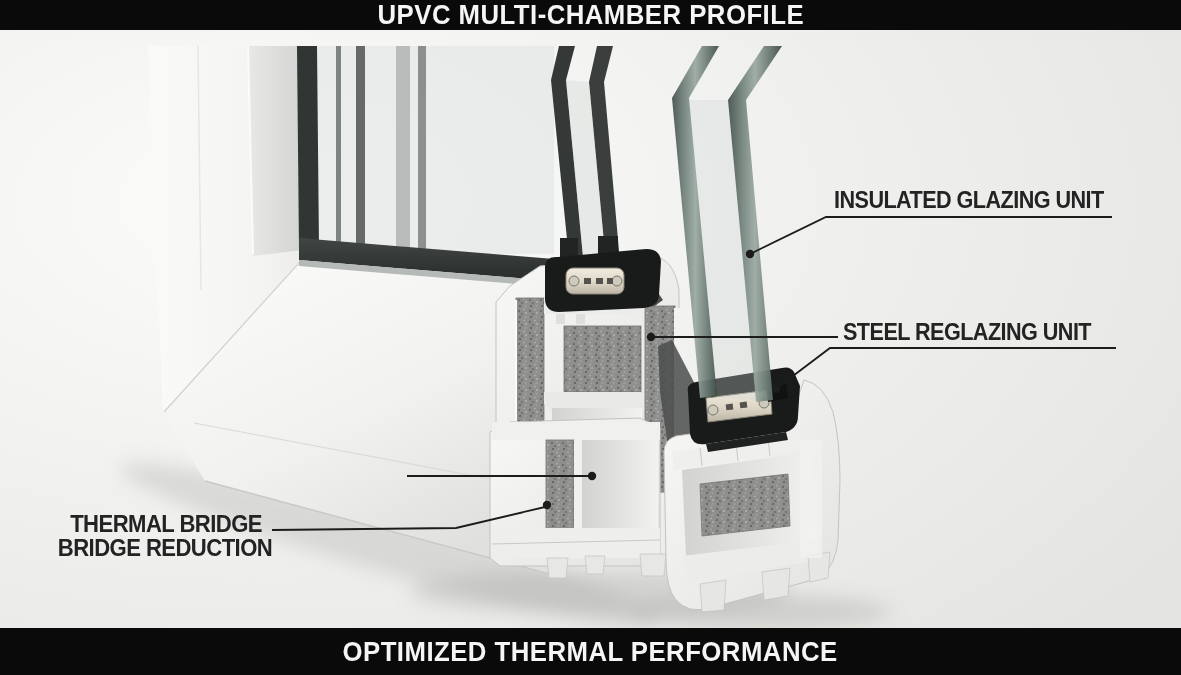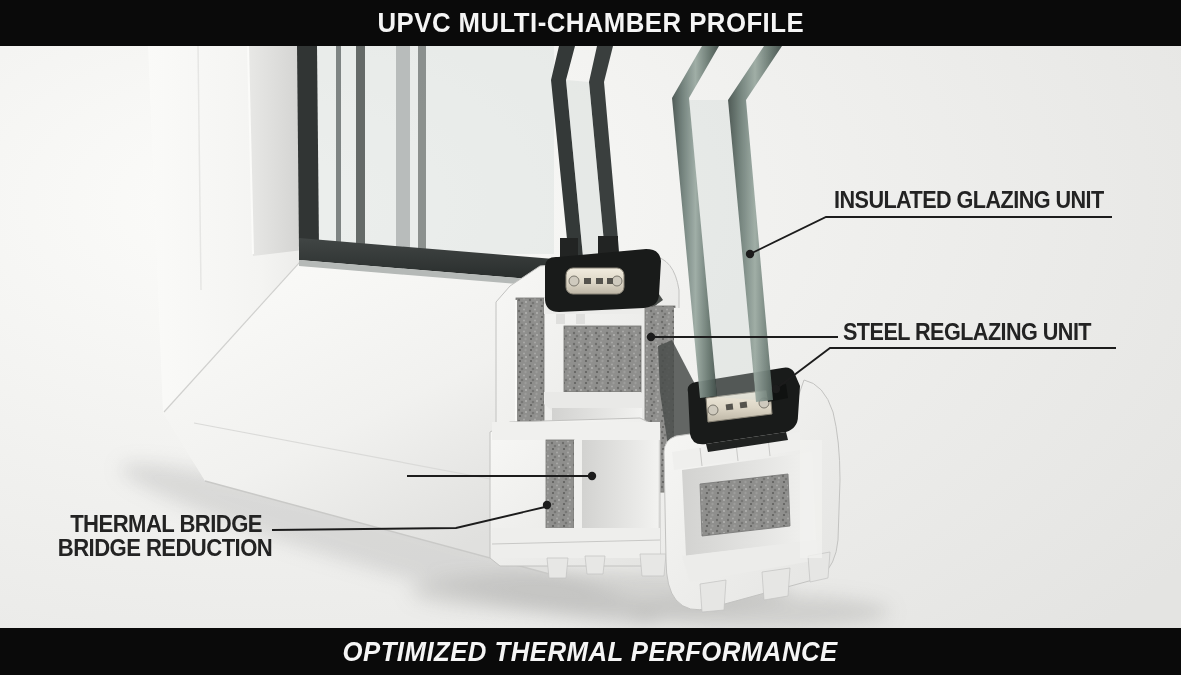--- a/index.html
+++ b/index.html
@@ -6,22 +6,22 @@
   #stage{
     position:relative;width:1181px;height:675px;overflow:hidden;
     background:#e9e9e7;font-family:"Liberation Sans",sans-serif;
     -webkit-font-smoothing:antialiased;
   }
   #scene{position:absolute;left:0;top:0;}
   .bar{
     position:absolute;left:0;width:1181px;background:#0a0a0a;
     display:flex;align-items:center;justify-content:center;z-index:20;
   }
-  #top-bar{top:0;height:46px;}
-  #bottom-bar{top:628px;height:47px;font-style:italic;}
+  #top-bar{top:0;height:30px;}
+  #bottom-bar{top:628px;height:47px;}
   .bar-title{
     color:#f5f5f5;font-size:28px;font-weight:600;letter-spacing:.5px;
     transform:scaleX(.92);white-space:nowrap;
   }
   .callout{
     position:absolute;color:#232323;font-size:24px;font-weight:600;
     letter-spacing:-.6px;white-space:nowrap;z-index:10;
   }
   #label-insulated{left:834px;top:186px;transform:scaleX(.9);transform-origin:left top;}
   #label-steel{left:843px;top:318px;transform:scaleX(.9);transform-origin:left top;}

